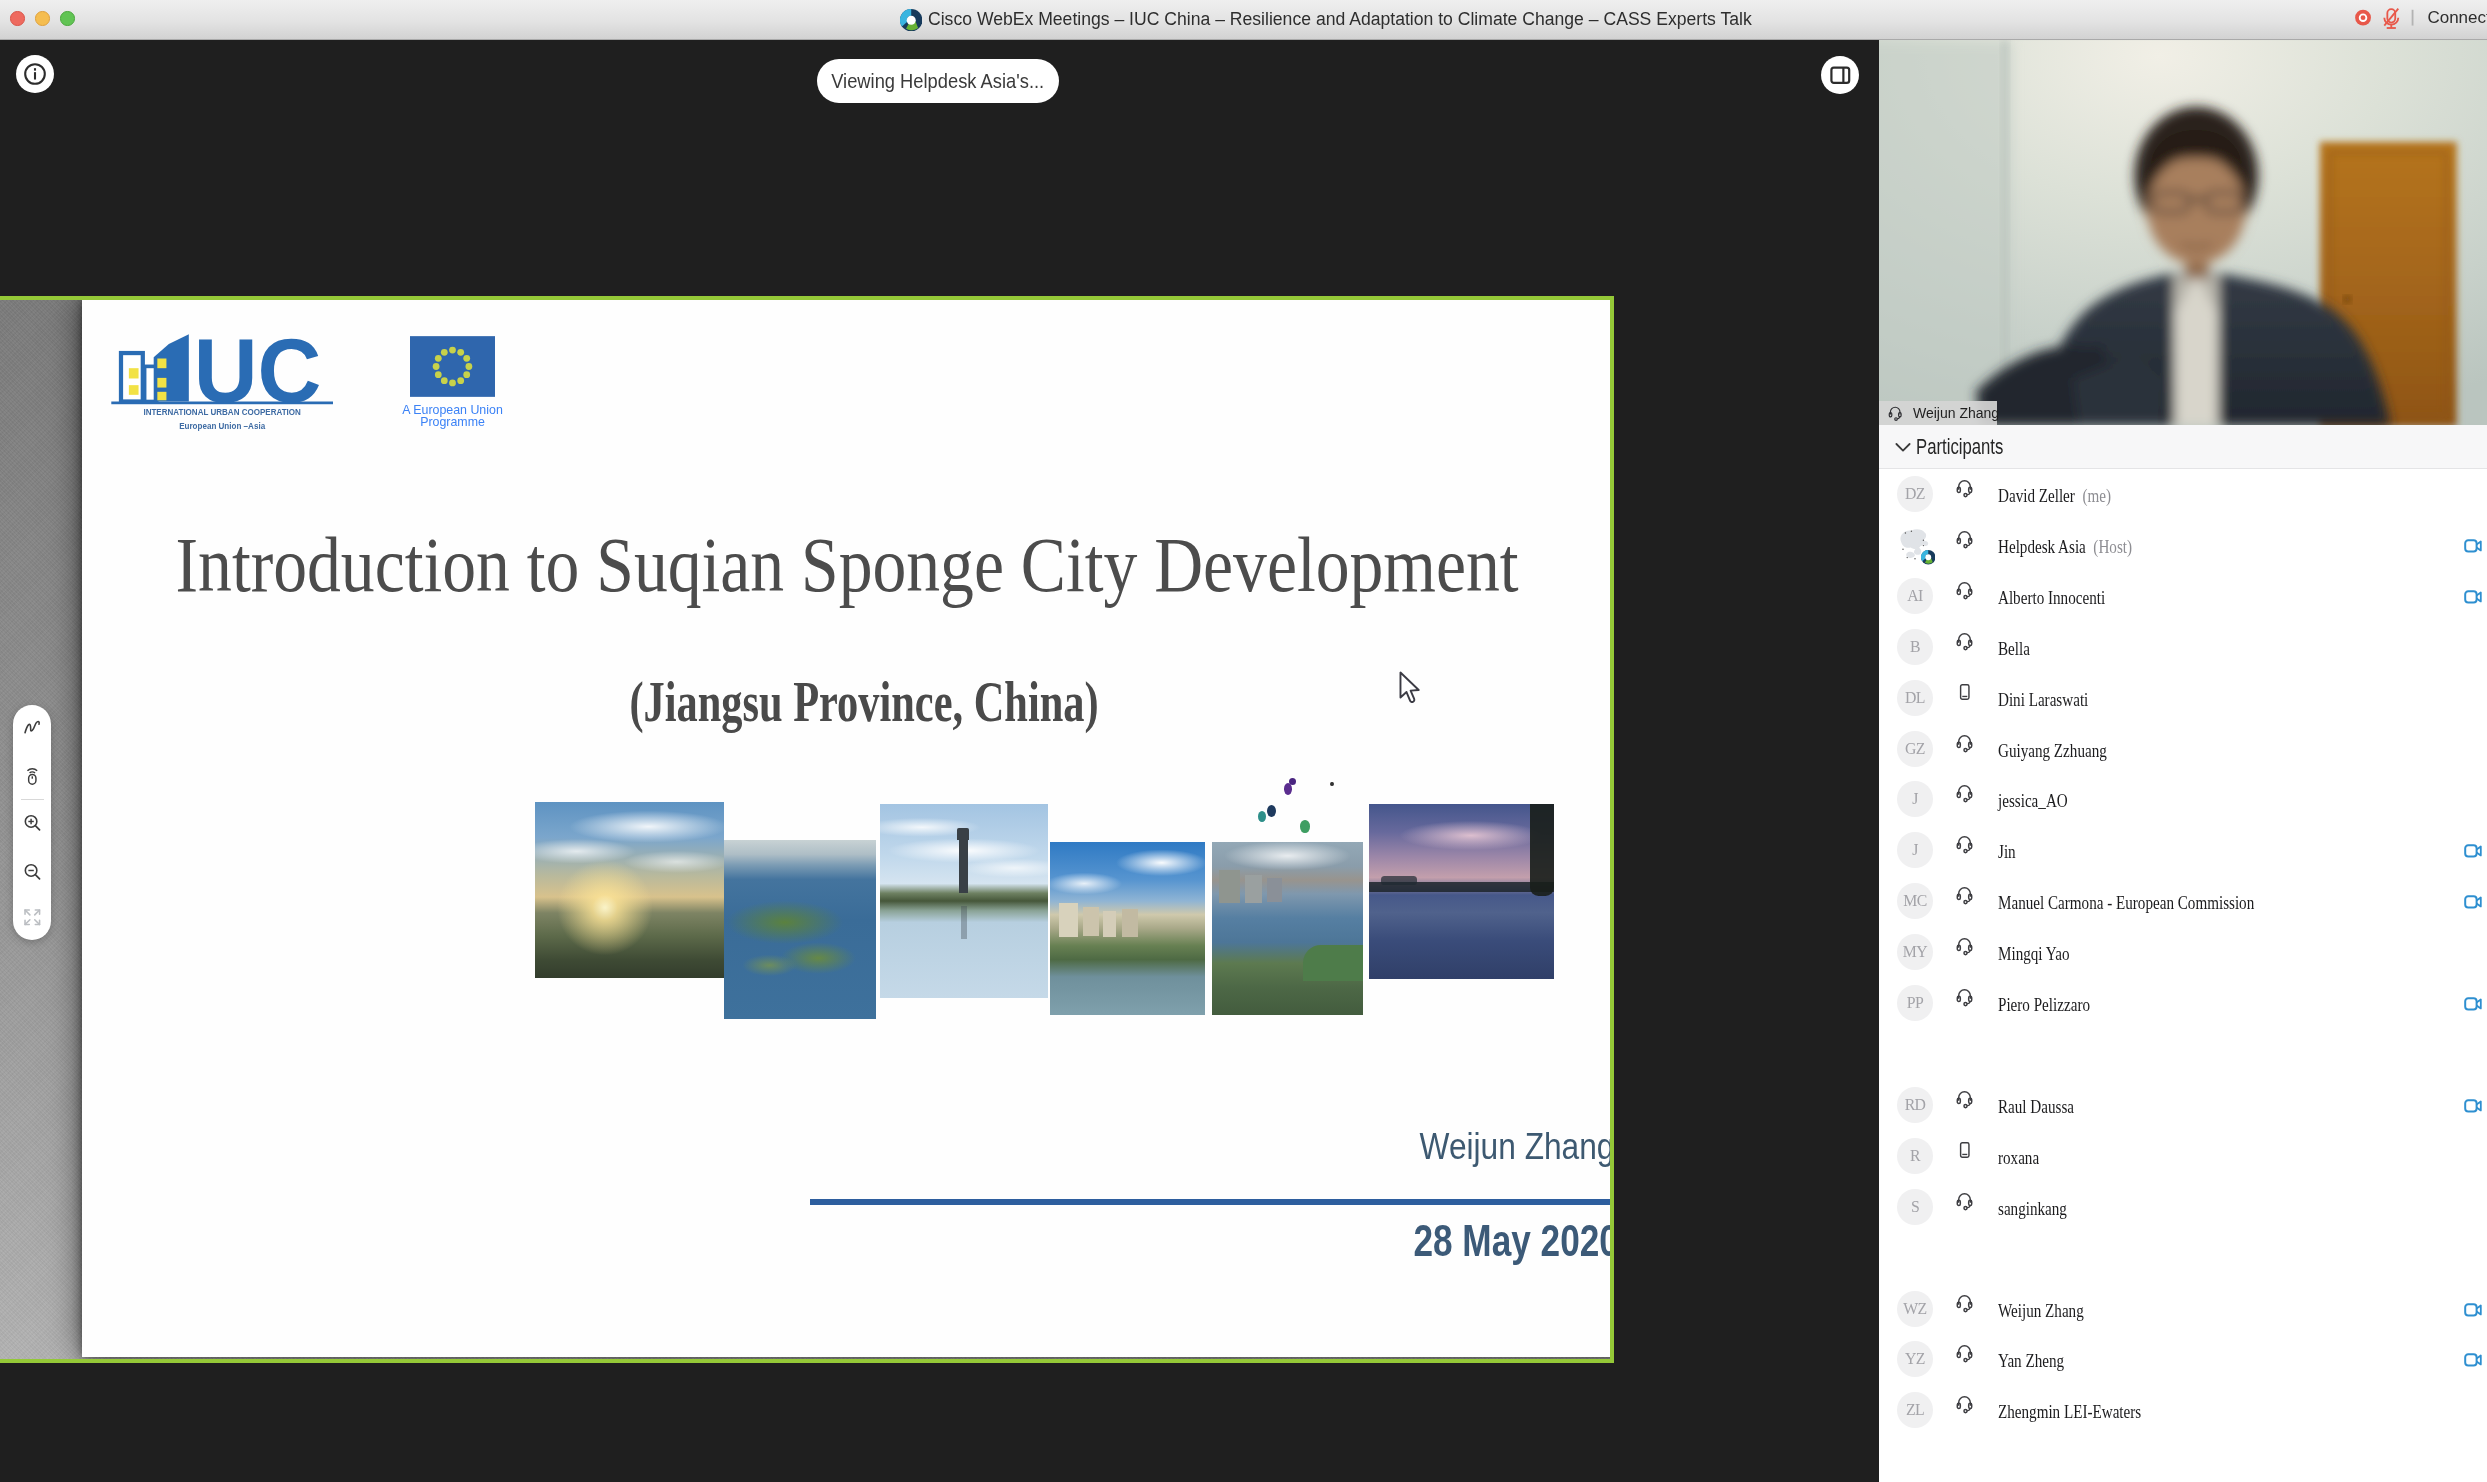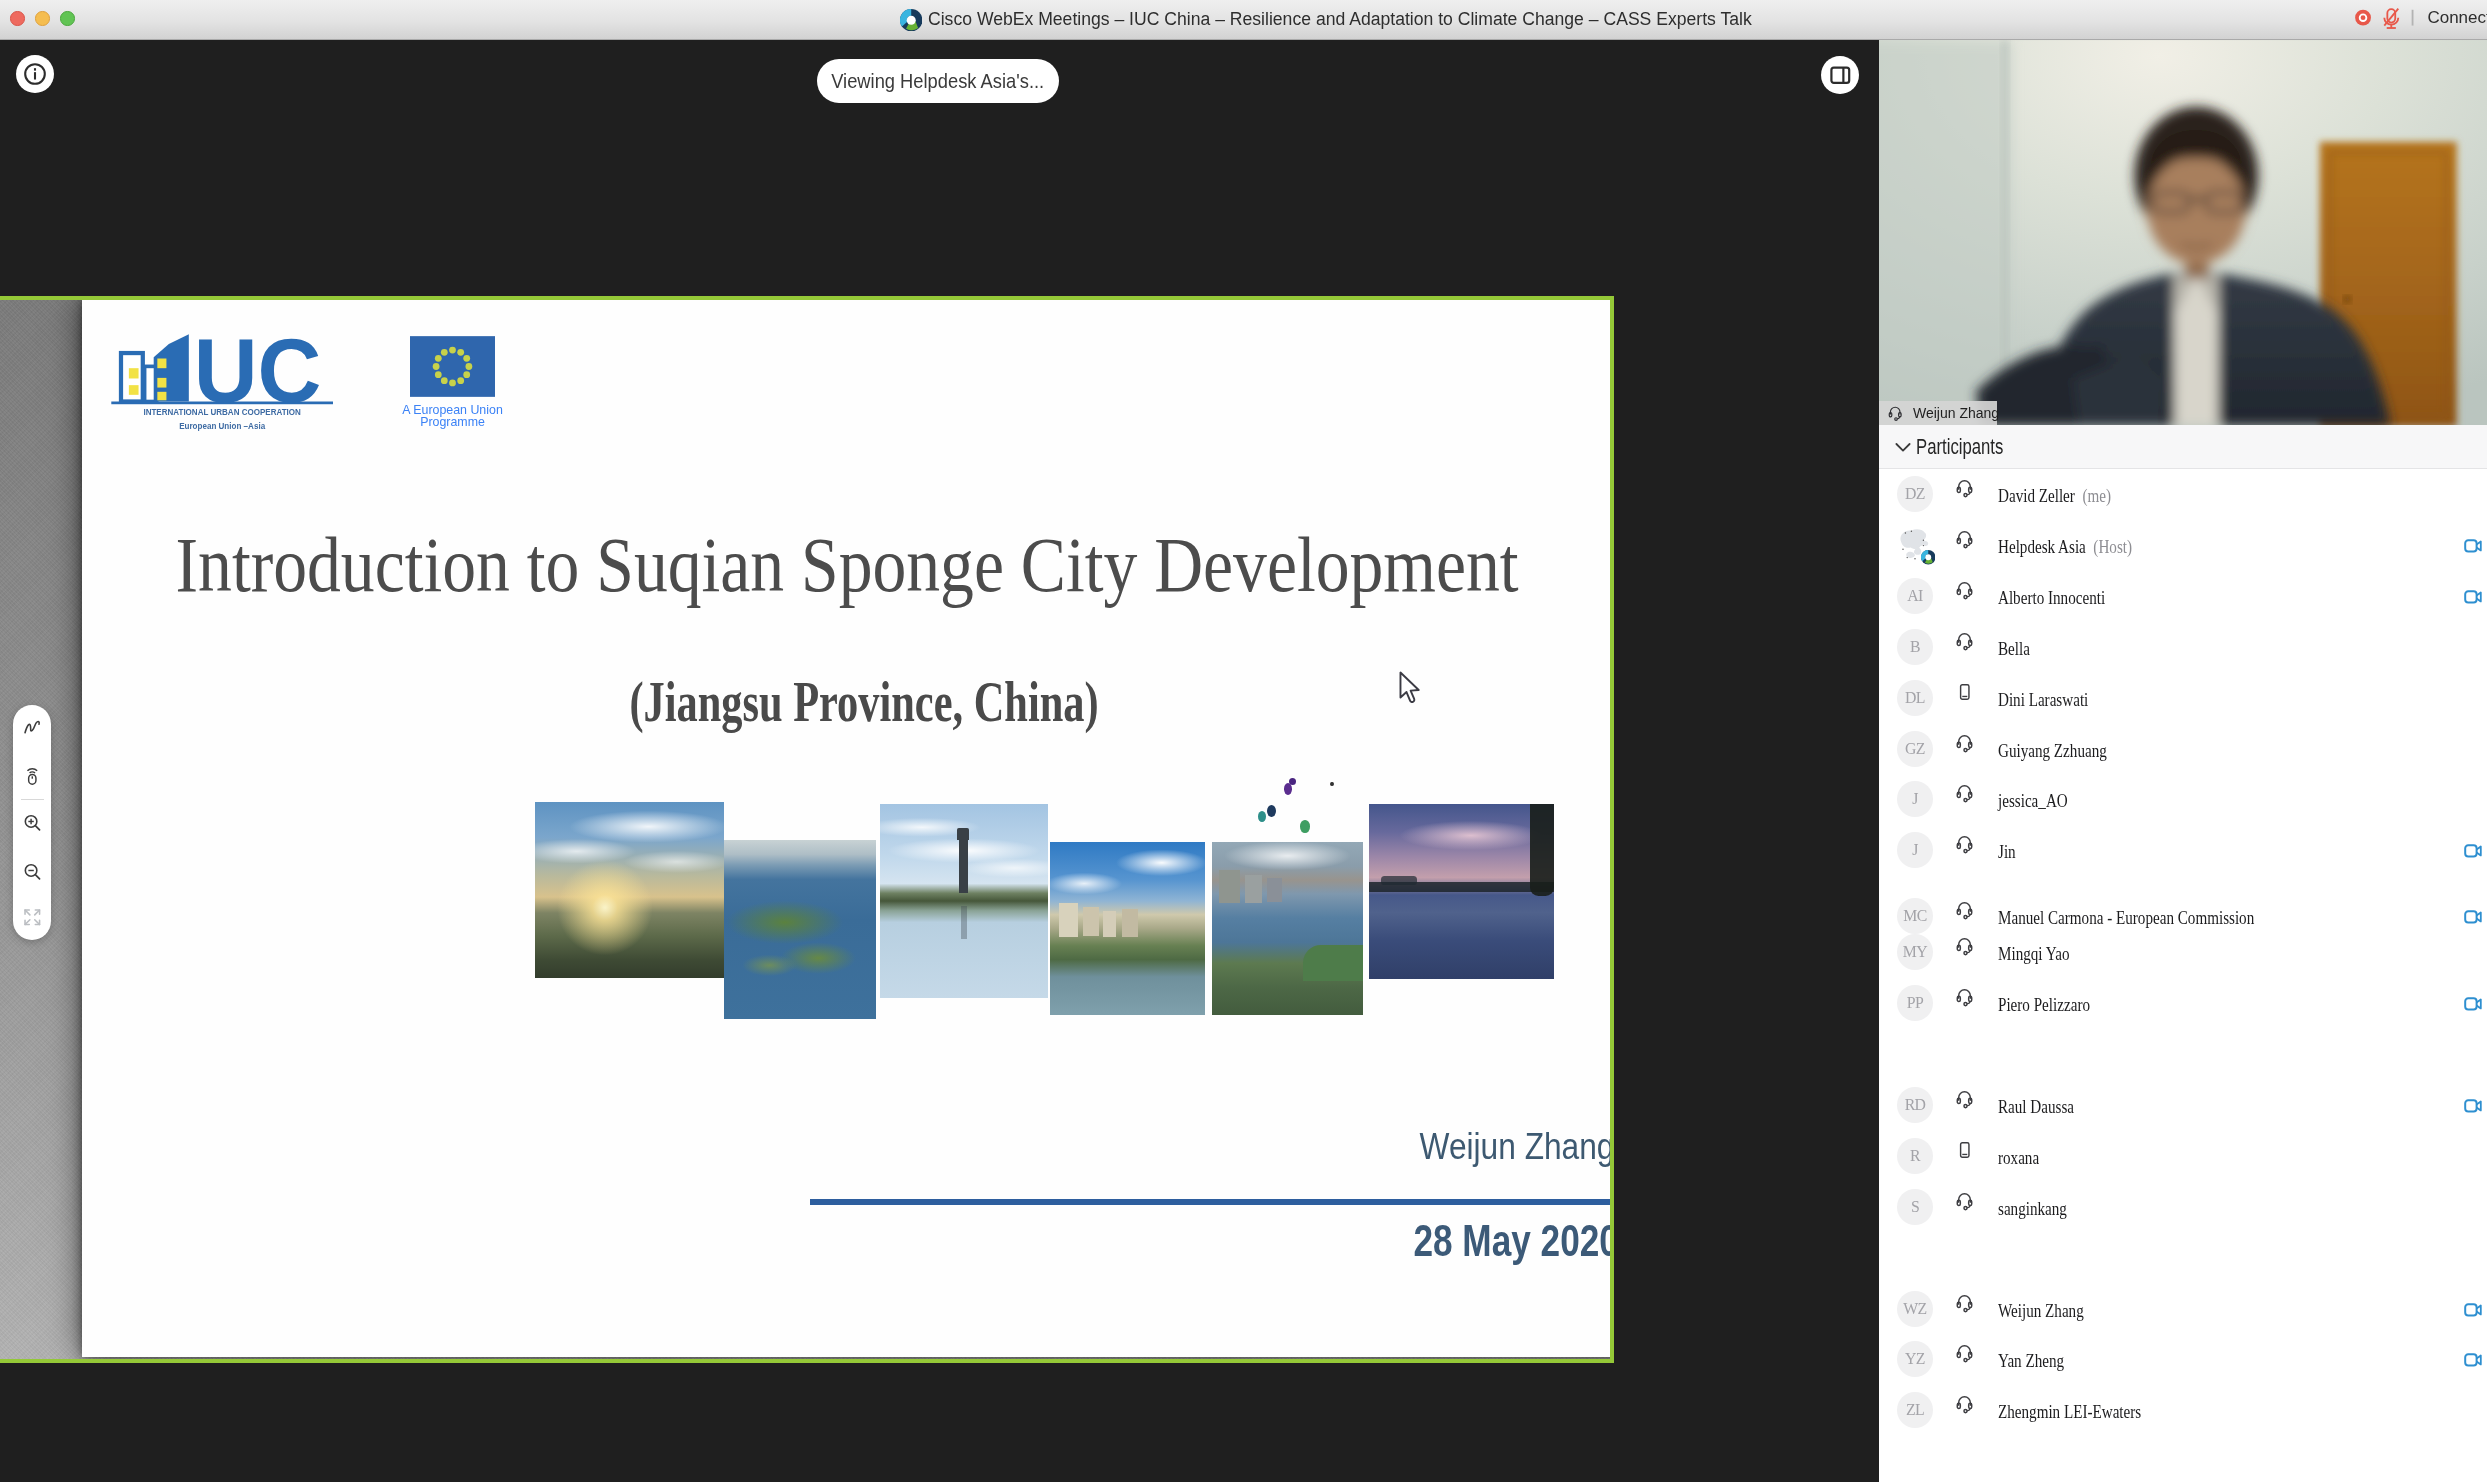--- a/index.html
+++ b/index.html
@@ -448,21 +448,21 @@
               <path d="M27.5 26 a7.5 7.5 0 0 1 -6 4.4"></path>
               <circle cx="18.8" cy="30.8" r="2.8"></circle>
             </g>
           </svg>
 <span class="nm">Jin</span>
 <svg class="camx" width="18" height="15.8" viewBox="0 0 30 26">
             <rect x="2" y="3.5" width="19" height="19" rx="5" fill="none" stroke="#2e8fd0" stroke-width="3.3"></rect>
             <path d="M21 10.5 L28 5.5 V20.5 L21 15.5" fill="none" stroke="#2e8fd0" stroke-width="3" stroke-linejoin="round"></path>
           </svg>
 </div>
-<div class="row" style="top:422px">
+<div class="row" style="top:407px">
 <div class="av">MC</div>
 <svg class="icx" width="19" height="20" viewBox="0 0 34 36">
             <g fill="none" stroke="#3e3e42" stroke-width="2.6">
               <path d="M6.5 21 v-5.5 a10.5 10.5 0 0 1 21 0 V21"></path>
               <rect x="4" y="16.5" width="5.5" height="9.5" rx="2.75"></rect>
               <rect x="24.5" y="16.5" width="5.5" height="9.5" rx="2.75"></rect>
               <path d="M27.5 26 a7.5 7.5 0 0 1 -6 4.4"></path>
               <circle cx="18.8" cy="30.8" r="2.8"></circle>
             </g>
           </svg>

